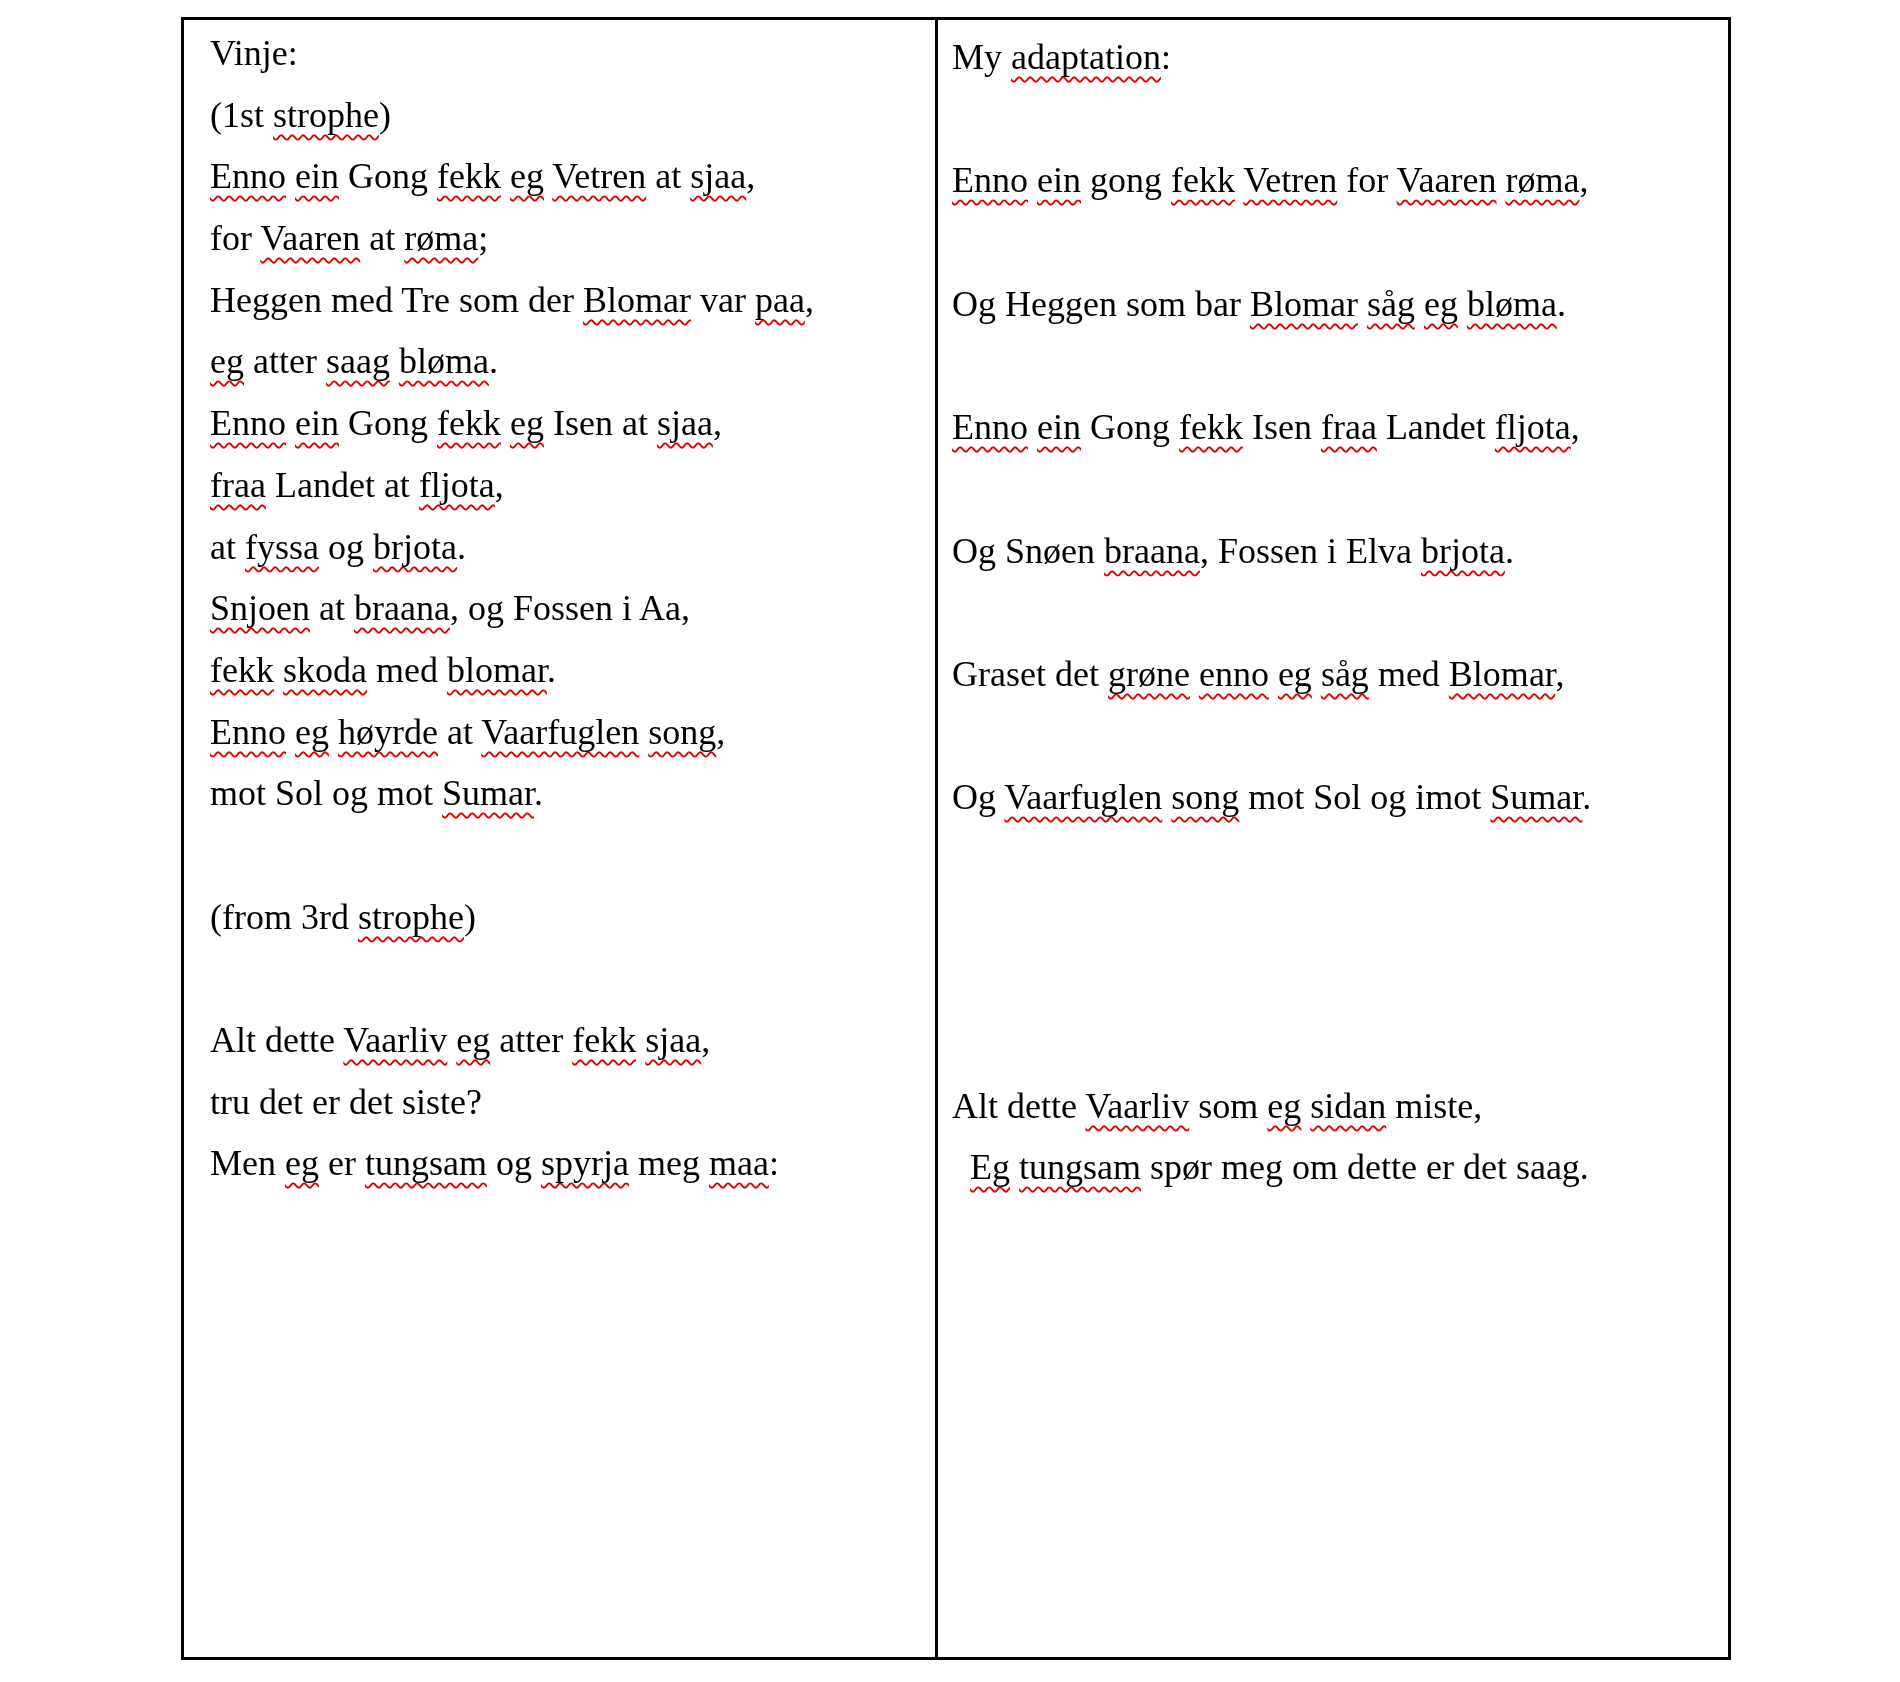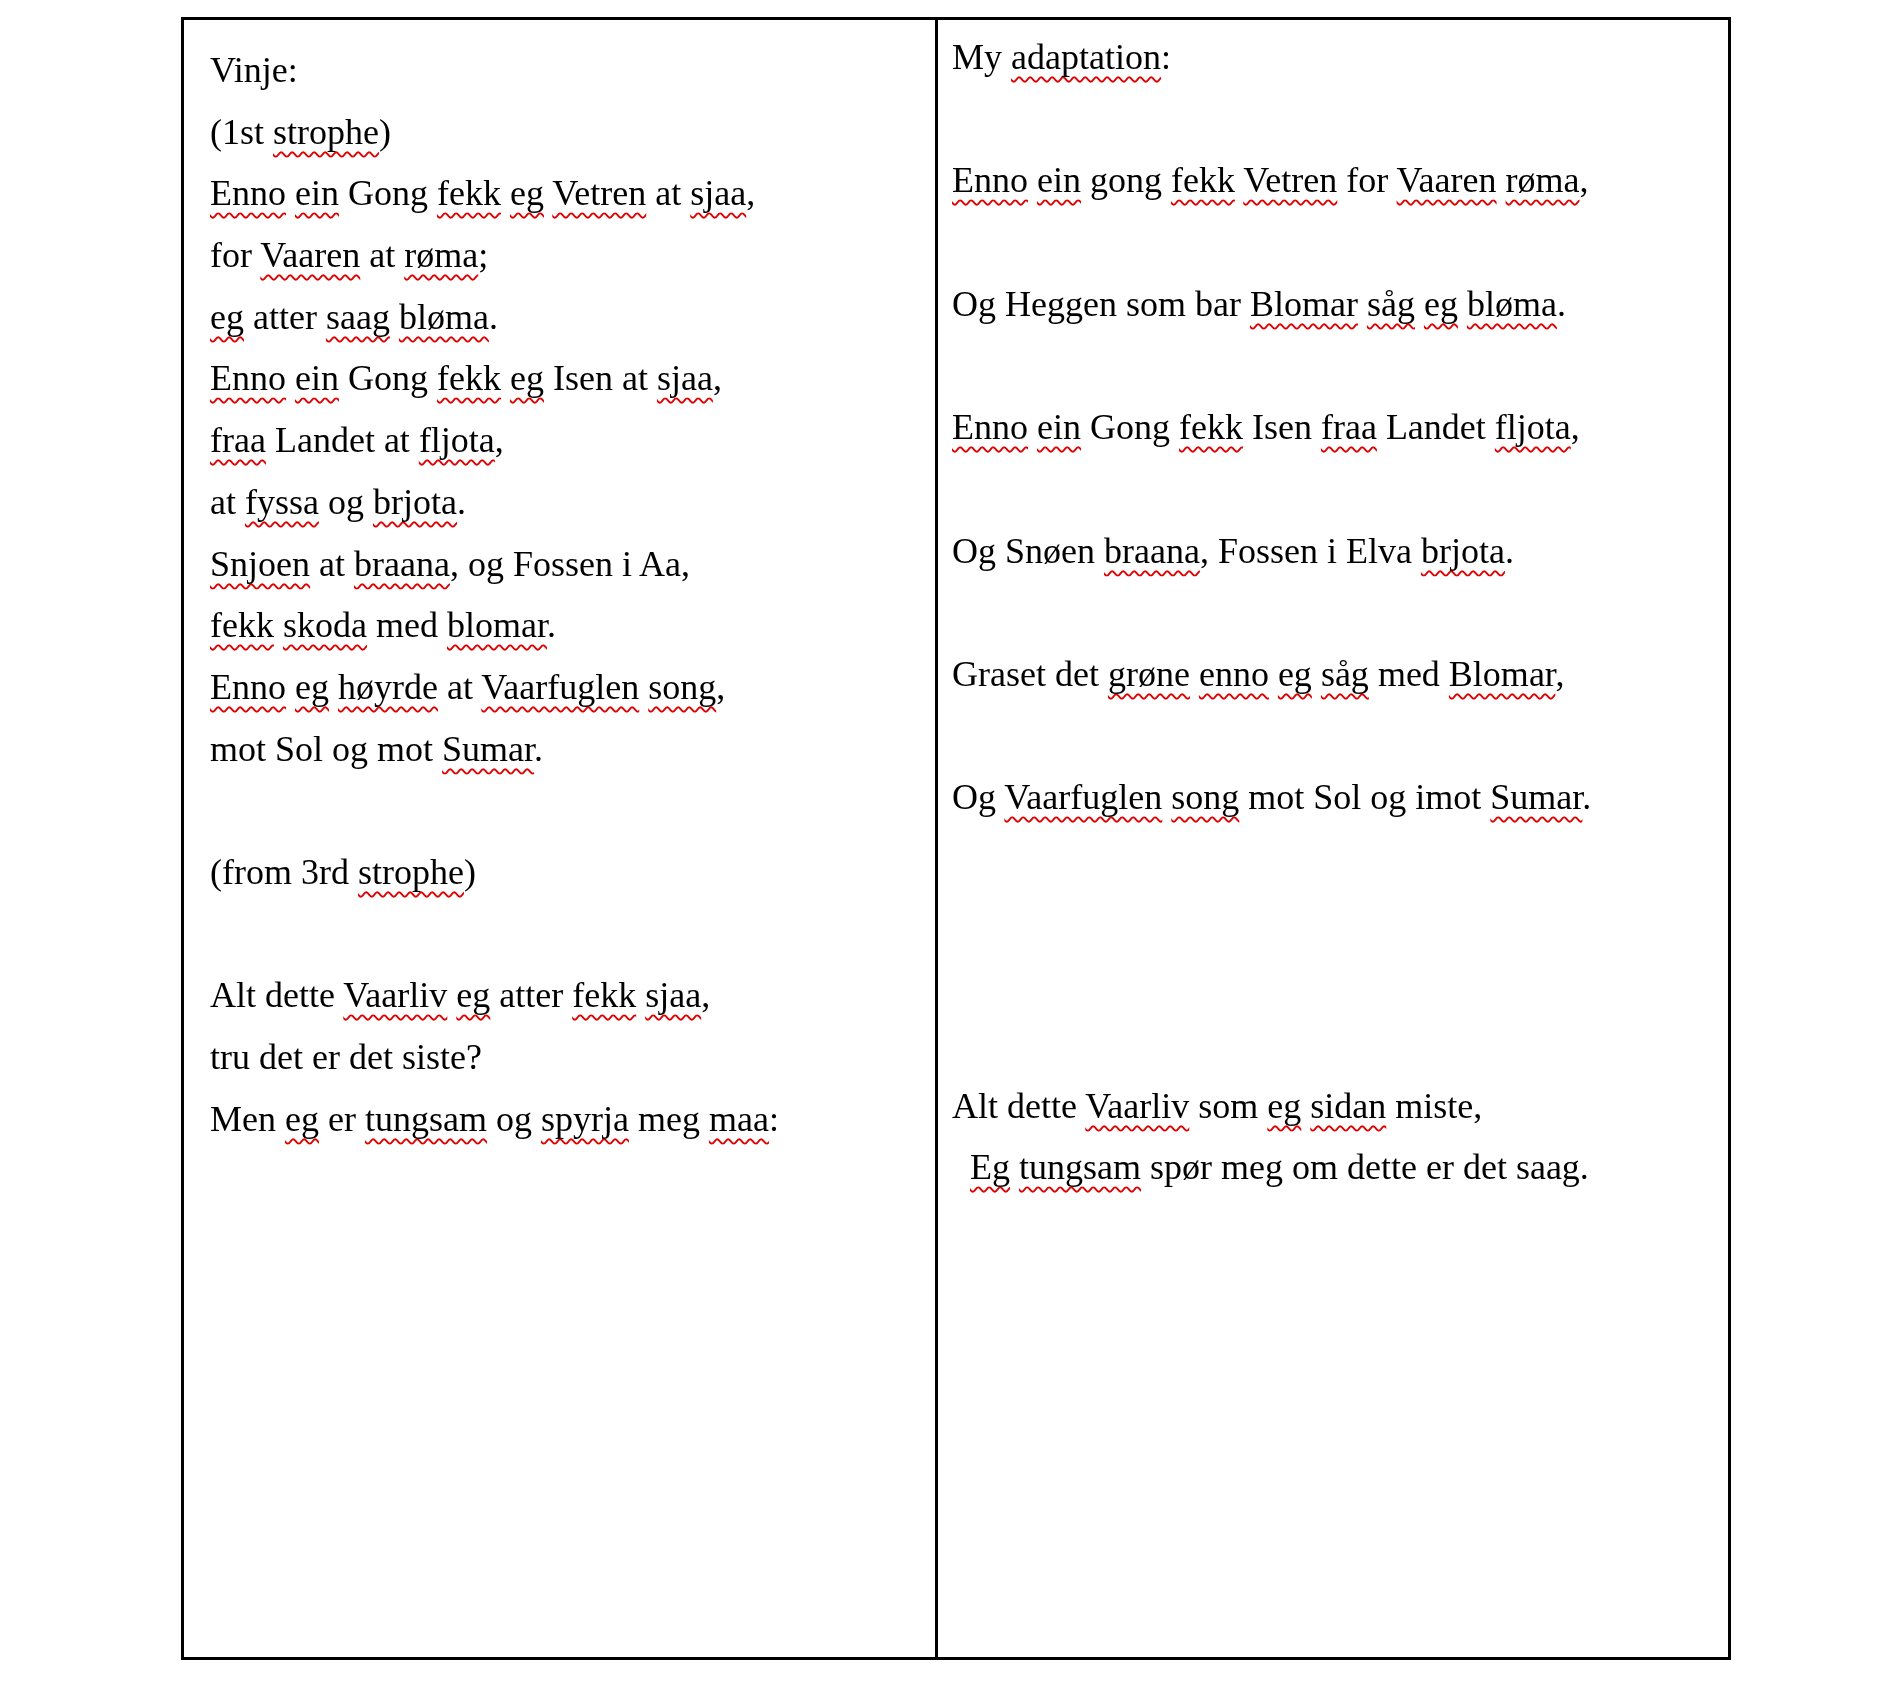--- a/index.html
+++ b/index.html
@@ -12,21 +12,21 @@
   }
   .poem-table{
     position:absolute;left:181px;top:17px;
     width:1550px;height:1643px;
     box-sizing:border-box;
     border:3px solid var(--border-color,#000);
     display:flex;
     background:var(--page-bg,#ffffff);
   }
   .cell{box-sizing:border-box;overflow:hidden;}
-  .cell-left{width:751px;padding:20px 8px 0 26px;}
+  .cell-left{width:751px;padding:3px 8px 0 26px;}
   .cell-right{flex:1;border-left:3px solid var(--border-color,#000);padding:7px 8px 0 14px;}
   .line{
     height:61.7px;line-height:61.7px;
     font-size:36px;
     white-space:pre;
   }
   .sq{
     text-decoration-line:underline;
     text-decoration-style:wavy;
     text-decoration-color:var(--squiggle-color,#e00000);
@@ -38,20 +38,21 @@
 </head>
 <body>
 
 <div class="page">
   <div class="poem-table">
     <div class="cell cell-left">
         <div class="line"><span>Vinje:</span></div>
         <div class="line"><span>(1st </span><span class="sq">strophe</span><span>)</span></div>
         <div class="line"><span class="sq">Enno</span><span> </span><span class="sq">ein</span><span> Gong </span><span class="sq">fekk</span><span> </span><span class="sq">eg</span><span> </span><span class="sq">Vetren</span><span> at </span><span class="sq">sjaa</span><span>,</span></div>
         <div class="line"><span>for </span><span class="sq">Vaaren</span><span> at </span><span class="sq">røma</span><span>;</span></div>
+        <div class="line"><span>Heggen med Tre som der </span><span class="sq">Blomar</span><span> var </span><span class="sq">paa</span><span>,</span></div>
         <div class="line"><span class="sq">eg</span><span> atter </span><span class="sq">saag</span><span> </span><span class="sq">bløma</span><span>.</span></div>
         <div class="line"><span class="sq">Enno</span><span> </span><span class="sq">ein</span><span> Gong </span><span class="sq">fekk</span><span> </span><span class="sq">eg</span><span> Isen at </span><span class="sq">sjaa</span><span>,</span></div>
         <div class="line"><span class="sq">fraa</span><span> Landet at </span><span class="sq">fljota</span><span>,</span></div>
         <div class="line"><span>at </span><span class="sq">fyssa</span><span> og </span><span class="sq">brjota</span><span>.</span></div>
         <div class="line"><span class="sq">Snjoen</span><span> at </span><span class="sq">braana</span><span>, og Fossen i Aa,</span></div>
         <div class="line"><span class="sq">fekk</span><span> </span><span class="sq">skoda</span><span> med </span><span class="sq">blomar</span><span>.</span></div>
         <div class="line"><span class="sq">Enno</span><span> </span><span class="sq">eg</span><span> </span><span class="sq">høyrde</span><span> at </span><span class="sq">Vaarfuglen</span><span> </span><span class="sq">song</span><span>,</span></div>
         <div class="line"><span>mot Sol og mot </span><span class="sq">Sumar</span><span>.</span></div>
         <div class="line">&nbsp;</div>
         <div class="line"><span>(from 3rd </span><span class="sq">strophe</span><span>)</span></div>

